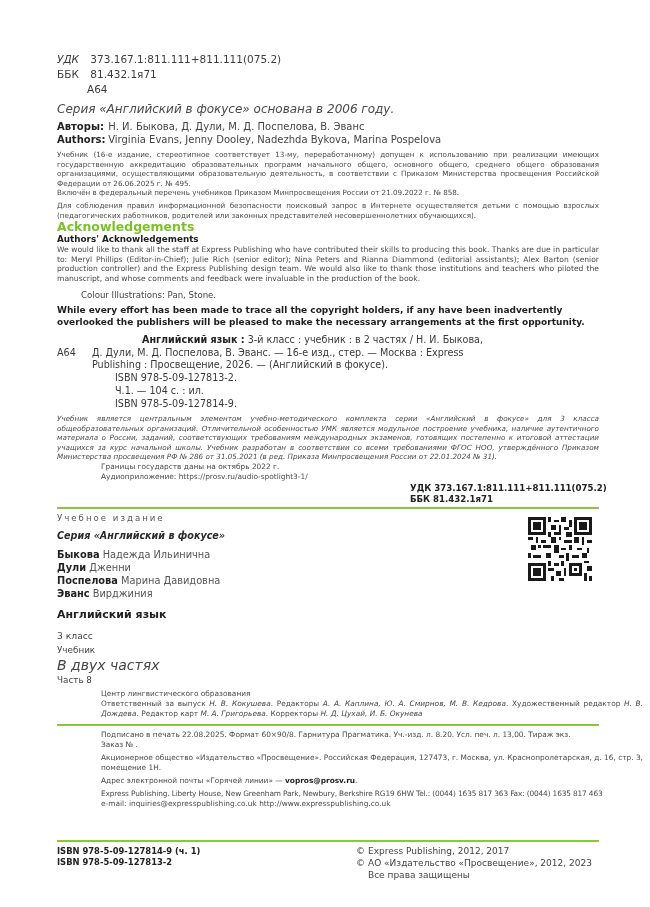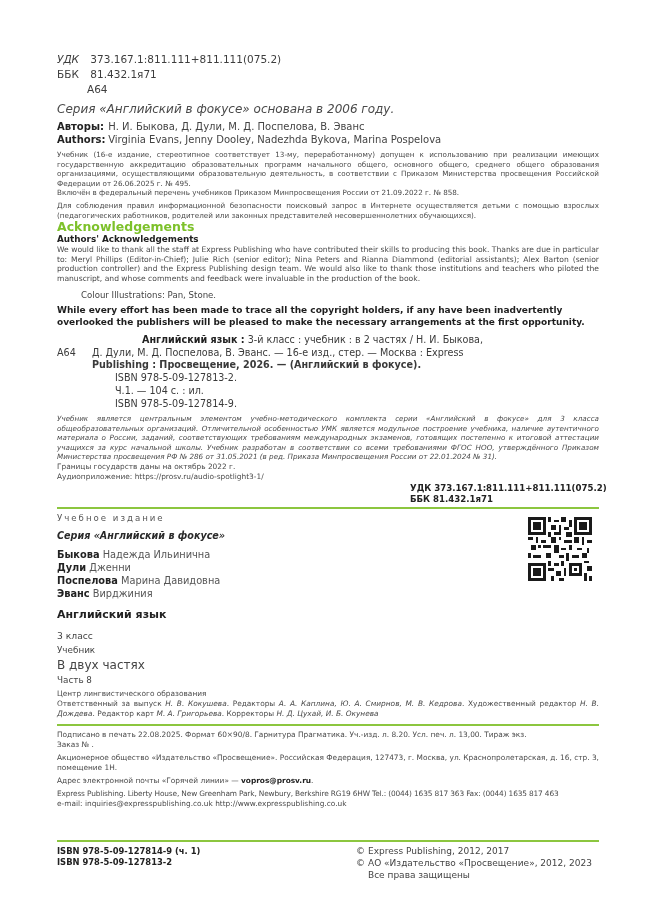--- a/index.html
+++ b/index.html
@@ -17,21 +17,21 @@
     .auth-line b { color: #222; display: inline-block; width: 48px; }
     .small { font-size: 7.2px; line-height: 9.6px; color: #4a4a4a; text-align: justify; }
     .green-h { color: #7dc12a; font-weight: bold; font-size: 12.5px; }
     .sub-h { font-weight: bold; font-size: 8.8px; color: #222; }
     .ack { font-size: 7.6px; line-height: 9.6px; color: #4a4a4a; text-align: justify; }
     .colour { font-size: 8.6px; color: #444; padding-left: 24px; }
     .bold-note { font-weight: bold; font-size: 9px; line-height: 12px; color: #1e1e1e; }
     .card { font-size: 9.6px; line-height: 12.7px; color: #3a3a3a; }
     .card b { color: #222; }
     .italic-small { font-style: italic; font-size: 7.2px; line-height: 9.6px; color: #4a4a4a; text-align: justify; }
-    .plain-small { font-size: 7.4px; line-height: 9.6px; color: #4a4a4a; }
+    .plain-small { font-size: 7.4px; line-height: 9.6px; color: #4a4a4a; margin-left: 44px; }
     .udk-bold { font-weight: bold; font-size: 8.6px; line-height: 11px; color: #222; }
     .rule { position: absolute; height: 1.5px; background: #8cc63f; }
     .spaced { font-size: 8.6px; letter-spacing: 2px; color: #555; }
     .series-bold { font-style: italic; font-weight: bold; font-size: 9.6px; color: #2a2a2a; }
     .person { font-size: 9.8px; line-height: 13px; color: #555; }
     .person b { color: #222; }
     .book-title { font-weight: bold; font-size: 11px; color: #222; }
     .meta { font-size: 9.2px; line-height: 15.5px; color: #444; }
     .footer-isbn { font-weight: bold; font-size: 8.4px; line-height: 11.5px; color: #222; }
     .footer-copy { font-size: 9px; line-height: 11.5px; color: #444; }
@@ -73,21 +73,21 @@
 <div class="abs bold-note" style="left:57px; top:304px; width:542px;">While every effort has been made to trace all the copyright holders, if any have been inadvertently overlooked the publishers will be pleased to make the necessary arrangements at the first opportunity.</div>
 
 <div class="abs card" style="left:57px; top:334px; width:440px;">
   <div style="padding-left:85px;">
     <b>Английский язык :</b><span> 3-й класс : учебник : в 2 частях / Н. И. Быкова,</span>
   </div>
   <div style="position:relative; padding-left:35px;">
     <span style="position:absolute; left:0;">А64</span>
     <span>Д. Дули, М. Д. Поспелова, В. Эванс. — 16-е изд., стер. — Москва : Express</span>
   </div>
-  <div style="padding-left:35px;font-weight:bold;">Publishing : Просвещение, 2026. — (Английский в фокусе).</div>
+  <div style="padding-left:35px;">Publishing : Просвещение, 2026. — (Английский в фокусе).</div>
   <div style="padding-left:58px;">ISBN 978-5-09-127813-2.</div>
   <div style="padding-left:58px;">Ч.1. — 104 с. : ил.</div>
   <div style="padding-left:58px;">ISBN 978-5-09-127814-9.</div>
 </div>
 
 <div class="abs italic-small" style="left:57px; top:414px; width:542px;">Учебник является центральным элементом учебно-методического комплекта серии «Английский в фокусе» для 3 класса общеобразовательных организаций. Отличительной особенностью УМК является модульное построение учебника, наличие аутентичного материала о России, заданий, соответствующих требованиям международных экзаменов, готовящих постепенно к итоговой аттестации учащихся за курс начальной школы. Учебник разработан в соответствии со всеми требованиями ФГОС НОО, утверждённого Приказом Министерства просвещения РФ № 286 от 31.05.2021 (в ред. Приказа Минпросвещения России от 22.01.2024 № 31).</div>
 <div class="abs plain-small" style="left:57px; top:462px;">Границы государств даны на октябрь 2022 г.</div>
 <div class="abs plain-small" style="left:57px; top:472px;">Аудиоприложение: https://prosv.ru/audio-spotlight3-1/</div>
 
 <div class="abs udk-bold" style="left:410px; top:483px;">УДК 373.167.1:811.111+811.111(075.2)</div>
@@ -107,21 +107,21 @@
 <div class="abs person" style="left:57px; top:574px;">
   <b>Поспелова</b><span> Марина Давидовна</span>
 </div>
 <div class="abs person" style="left:57px; top:587px;">
   <b>Эванс</b><span> Вирджиния</span>
 </div>
 
 <div class="abs book-title" style="left:57px; top:608px;">Английский язык</div>
 <div class="abs meta" style="left:57px; top:628px;">3 класс</div>
 <div class="abs meta" style="left:57px; top:643px; font-size:8.8px;">Учебник</div>
-<div class="abs meta" style="left:57px; top:658px; font-size:12px;">В двух частях</div>
+<div class="abs meta" style="left:57px; top:658px; font-size:14px;font-style:italic;">В двух частях</div>
 <div class="abs meta" style="left:57px; top:673px; font-size:8.8px;">Часть 8</div>
 
 <svg class="qr" style="left:528px; top:517px;" viewBox="0 0 25 25" shape-rendering="crispEdges">
   <rect width="25" height="25" fill="#fff"></rect>
   <g fill="#1a1a1a">
     <rect x="0" y="0" width="7" height="7"></rect>
       <rect x="1" y="1" width="5" height="5" fill="#fff"></rect>
       <rect x="2" y="2" width="3" height="3"></rect>
     <rect x="18" y="0" width="7" height="7"></rect>
       <rect x="19" y="1" width="5" height="5" fill="#fff"></rect>

